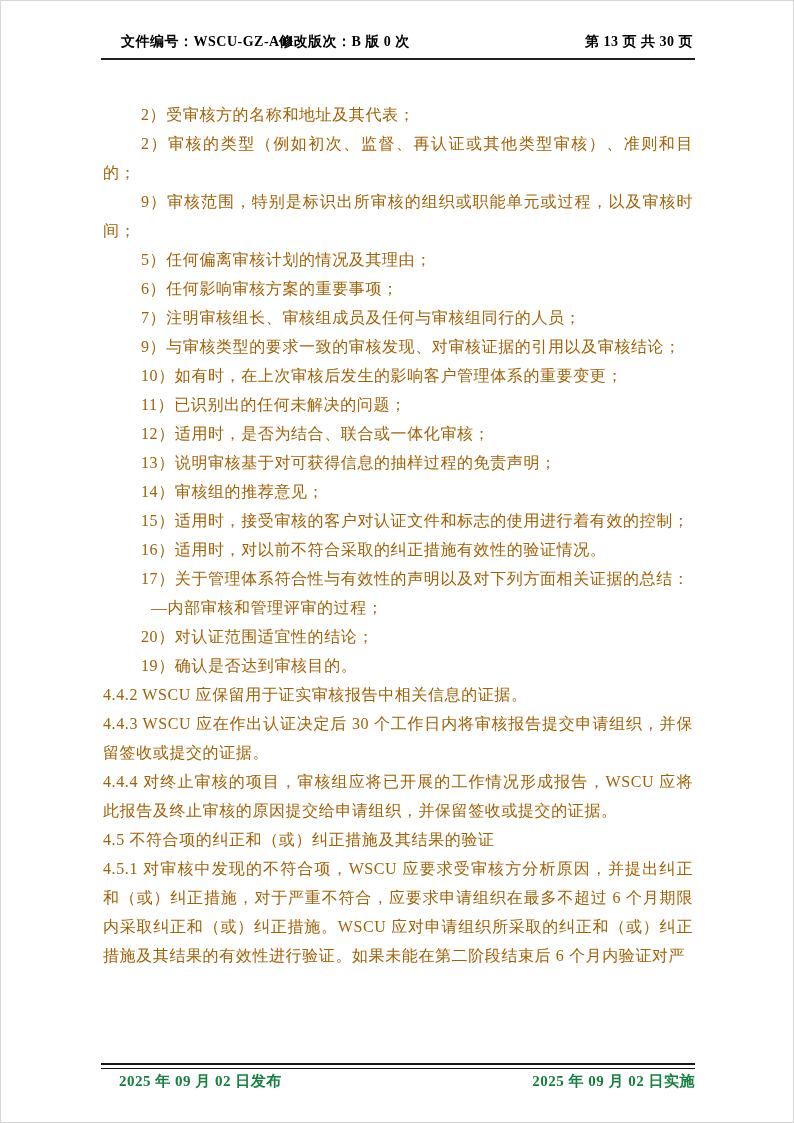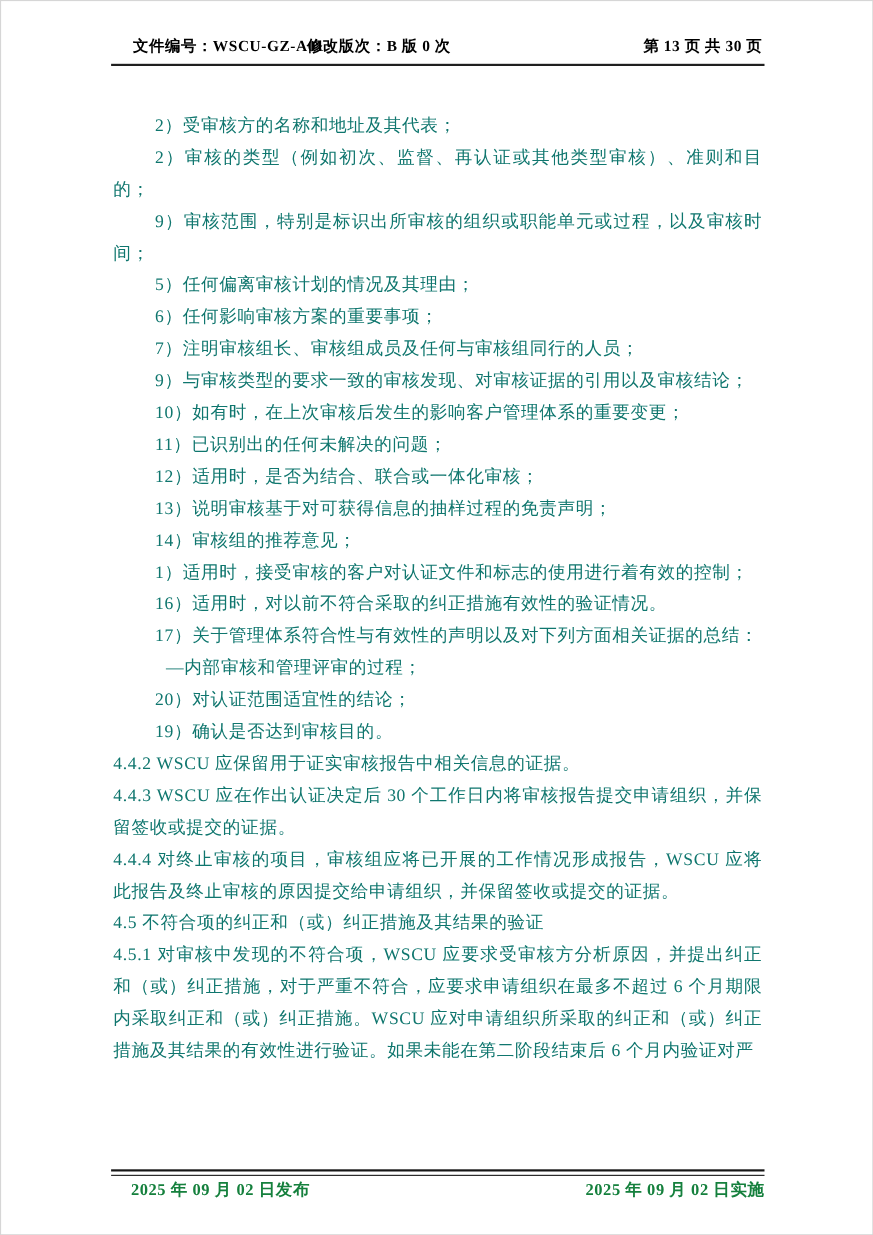--- a/index.html
+++ b/index.html
@@ -37,21 +37,21 @@
   .doc-body {
     position: absolute;
     top: 99px; left: 102px; width: 590px;
   }
   .para {
     margin: 0;
     font-size: 16px;
     line-height: 29px;
     letter-spacing: 0.6px;
     text-align: justify;
-    color: #0f766e;
+    color: #a16207;
   }
   .para.numbered { text-indent: 38px; }
   .para.dash     { text-indent: 48px; }
   .para.flush    { text-indent: 0; }
 
   
   .footer-rule {
     position: absolute;
     top: 1062px; left: 100px; width: 594px; height: 3px;
     border-top: 2px solid #161616;
@@ -88,21 +88,21 @@
       <p class="para numbered">9）审核范围，特别是标识出所审核的组织或职能单元或过程，以及审核时间；</p>
       <p class="para numbered">5）任何偏离审核计划的情况及其理由；</p>
       <p class="para numbered">6）任何影响审核方案的重要事项；</p>
       <p class="para numbered">7）注明审核组长、审核组成员及任何与审核组同行的人员；</p>
       <p class="para numbered">9）与审核类型的要求一致的审核发现、对审核证据的引用以及审核结论；</p>
       <p class="para numbered">10）如有时，在上次审核后发生的影响客户管理体系的重要变更；</p>
       <p class="para numbered">11）已识别出的任何未解决的问题；</p>
       <p class="para numbered">12）适用时，是否为结合、联合或一体化审核；</p>
       <p class="para numbered">13）说明审核基于对可获得信息的抽样过程的免责声明；</p>
       <p class="para numbered">14）审核组的推荐意见；</p>
-      <p class="para numbered">1）适用时，接受审核的客户对认证文件和标志的使用进行着有效的控制；</p>
+      <p class="para numbered">15）适用时，接受审核的客户对认证文件和标志的使用进行着有效的控制；</p>
       <p class="para numbered">16）适用时，对以前不符合采取的纠正措施有效性的验证情况。</p>
       <p class="para numbered">17）关于管理体系符合性与有效性的声明以及对下列方面相关证据的总结：</p>
       <p class="para dash">—内部审核和管理评审的过程；</p>
       <p class="para numbered">20）对认证范围适宜性的结论；</p>
       <p class="para numbered">19）确认是否达到审核目的。</p>
       <p class="para flush">4.4.2 WSCU 应保留用于证实审核报告中相关信息的证据。</p>
       <p class="para flush">4.4.3 WSCU 应在作出认证决定后 30 个工作日内将审核报告提交申请组织，并保留签收或提交的证据。</p>
       <p class="para flush">4.4.4 对终止审核的项目，审核组应将已开展的工作情况形成报告，WSCU 应将此报告及终止审核的原因提交给申请组织，并保留签收或提交的证据。</p>
       <p class="para flush">4.5 不符合项的纠正和（或）纠正措施及其结果的验证</p>
       <p class="para flush">4.5.1 对审核中发现的不符合项，WSCU 应要求受审核方分析原因，并提出纠正和（或）纠正措施，对于严重不符合，应要求申请组织在最多不超过 6 个月期限内采取纠正和（或）纠正措施。WSCU 应对申请组织所采取的纠正和（或）纠正措施及其结果的有效性进行验证。如果未能在第二阶段结束后 6 个月内验证对严</p>

